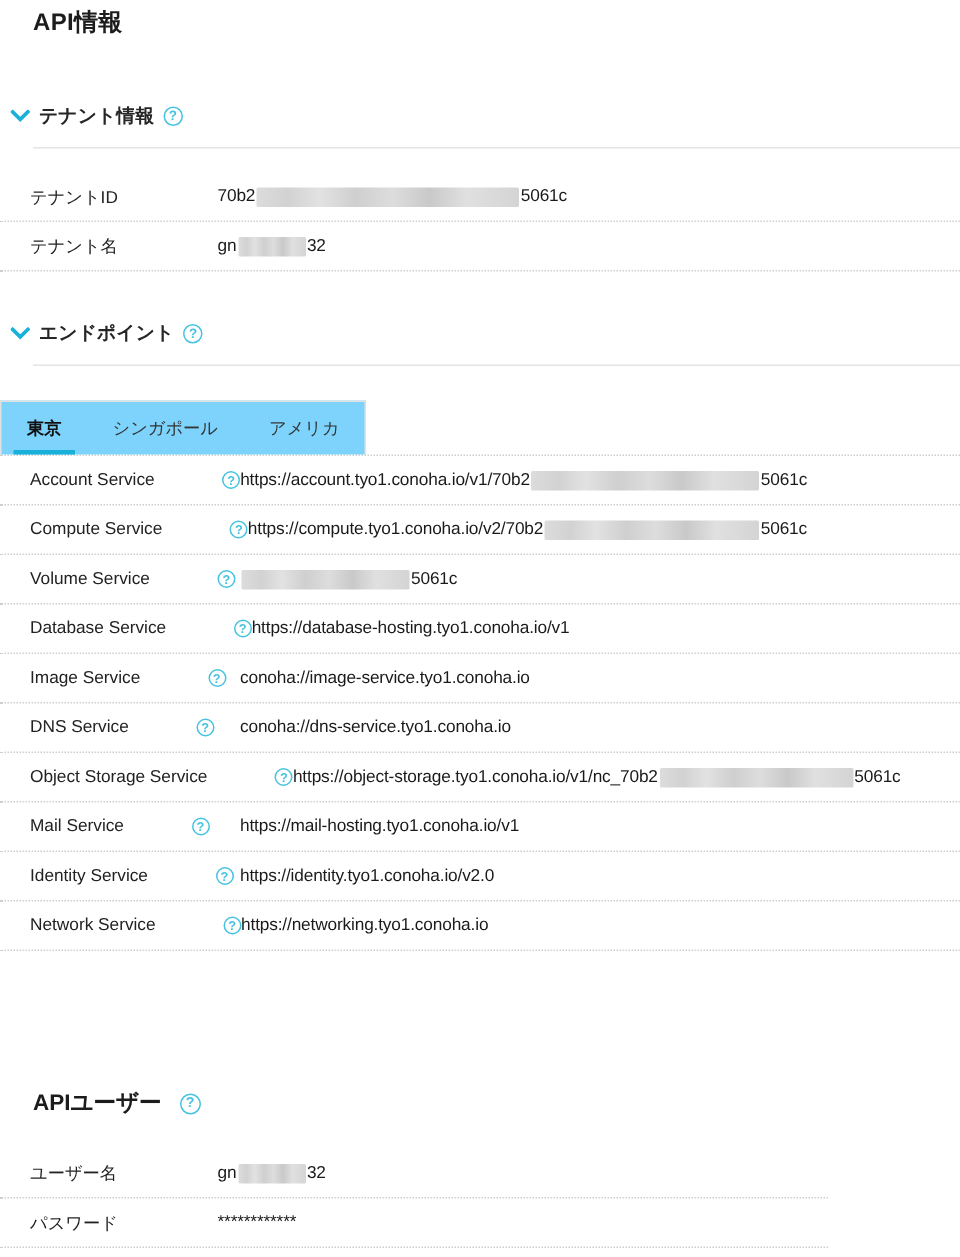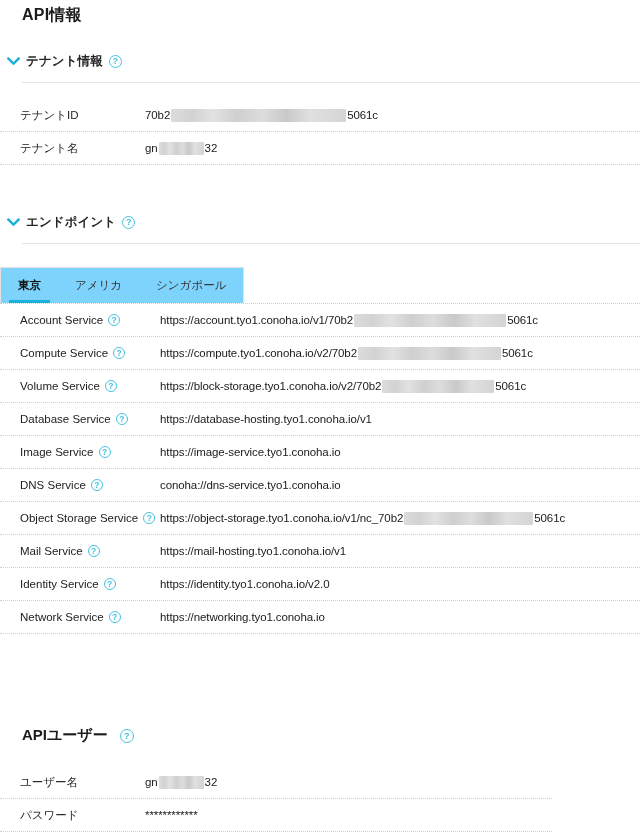--- a/index.html
+++ b/index.html
@@ -94,21 +94,21 @@
 
   .row-label {
     flex: 0 0 145px;
     padding-left: 20px;
     font-size: 11.5px;
     color: #222222;
     display: flex;
     align-items: center;
     white-space: nowrap;
   }
-  .row-label.wide { flex: 0 0 160px; }
+  .row-label.wide { flex: 0 0 160px; gap: 40px; }
 
   .row-value {
     flex: 1 1 auto;
     font-size: 11.5px;
     color: #1a1a1a;
     display: flex;
     align-items: center;
     white-space: nowrap;
     letter-spacing: -0.1px;
   }
@@ -185,21 +185,21 @@
     font-weight: bold;
     color: #1c1c1c;
   }
   .card2-title .help-icon {
     margin-left: 12px;
     width: 14px;
     height: 14px;
     font-size: 9.5px;
   }
 
-  #sec-tenant { position: absolute; left: 0; top: 50px; width: 640px; }
+  #sec-tenant { position: absolute; left: 0; top: 66px; width: 640px; }
   #sec-endpoint { position: absolute; left: 0; top: 211px; width: 640px; }
   #sec-apiuser-rows { position: absolute; left: 0; top: 766px; width: 552px; }
 
   .rows-wrap { margin-top: 16px; }
 </style>
 </head>
 <body>
 
 <div class="page">
 
@@ -247,22 +247,22 @@
       <span class="section-label">エンドポイント</span>
       <span class="help-icon">?</span>
     </div>
     <div class="rule" style="margin-top:10px;"></div>
 
     <div class="rows-wrap">
 
       <div class="region-row">
         <div class="tabs">
           <div class="tab active">東京</div>
+          <div class="tab">シンガポール</div>
           <div class="tab">アメリカ</div>
-          <div class="tab">シンガポール</div>
         </div>
       </div>
 
       <div class="row">
         <div class="row-label wide">
           <span>Account Service</span>
           <span class="help-icon sm">?</span>
         </div>
         <div class="row-value">
           <span>https://account.tyo1.conoha.io/v1/70b2</span>
@@ -282,40 +282,39 @@
             <span>5061c</span>
         </div>
       </div>
 
       <div class="row">
         <div class="row-label wide">
           <span>Volume Service</span>
           <span class="help-icon sm">?</span>
         </div>
         <div class="row-value">
-          <span>https://block-storage.tyo1.conoha.io/v2/70b2</span>
             <span class="redact" style="width:112px;"></span>
             <span>5061c</span>
         </div>
       </div>
 
       <div class="row">
         <div class="row-label wide">
           <span>Database Service</span>
           <span class="help-icon sm">?</span>
         </div>
         <div class="row-value">https://database-hosting.tyo1.conoha.io/v1</div>
       </div>
 
       <div class="row">
         <div class="row-label wide">
           <span>Image Service</span>
           <span class="help-icon sm">?</span>
         </div>
-        <div class="row-value">https://image-service.tyo1.conoha.io</div>
+        <div class="row-value">conoha://image-service.tyo1.conoha.io</div>
       </div>
 
       <div class="row">
         <div class="row-label wide">
           <span>DNS Service</span>
           <span class="help-icon sm">?</span>
         </div>
         <div class="row-value">conoha://dns-service.tyo1.conoha.io</div>
       </div>
 

